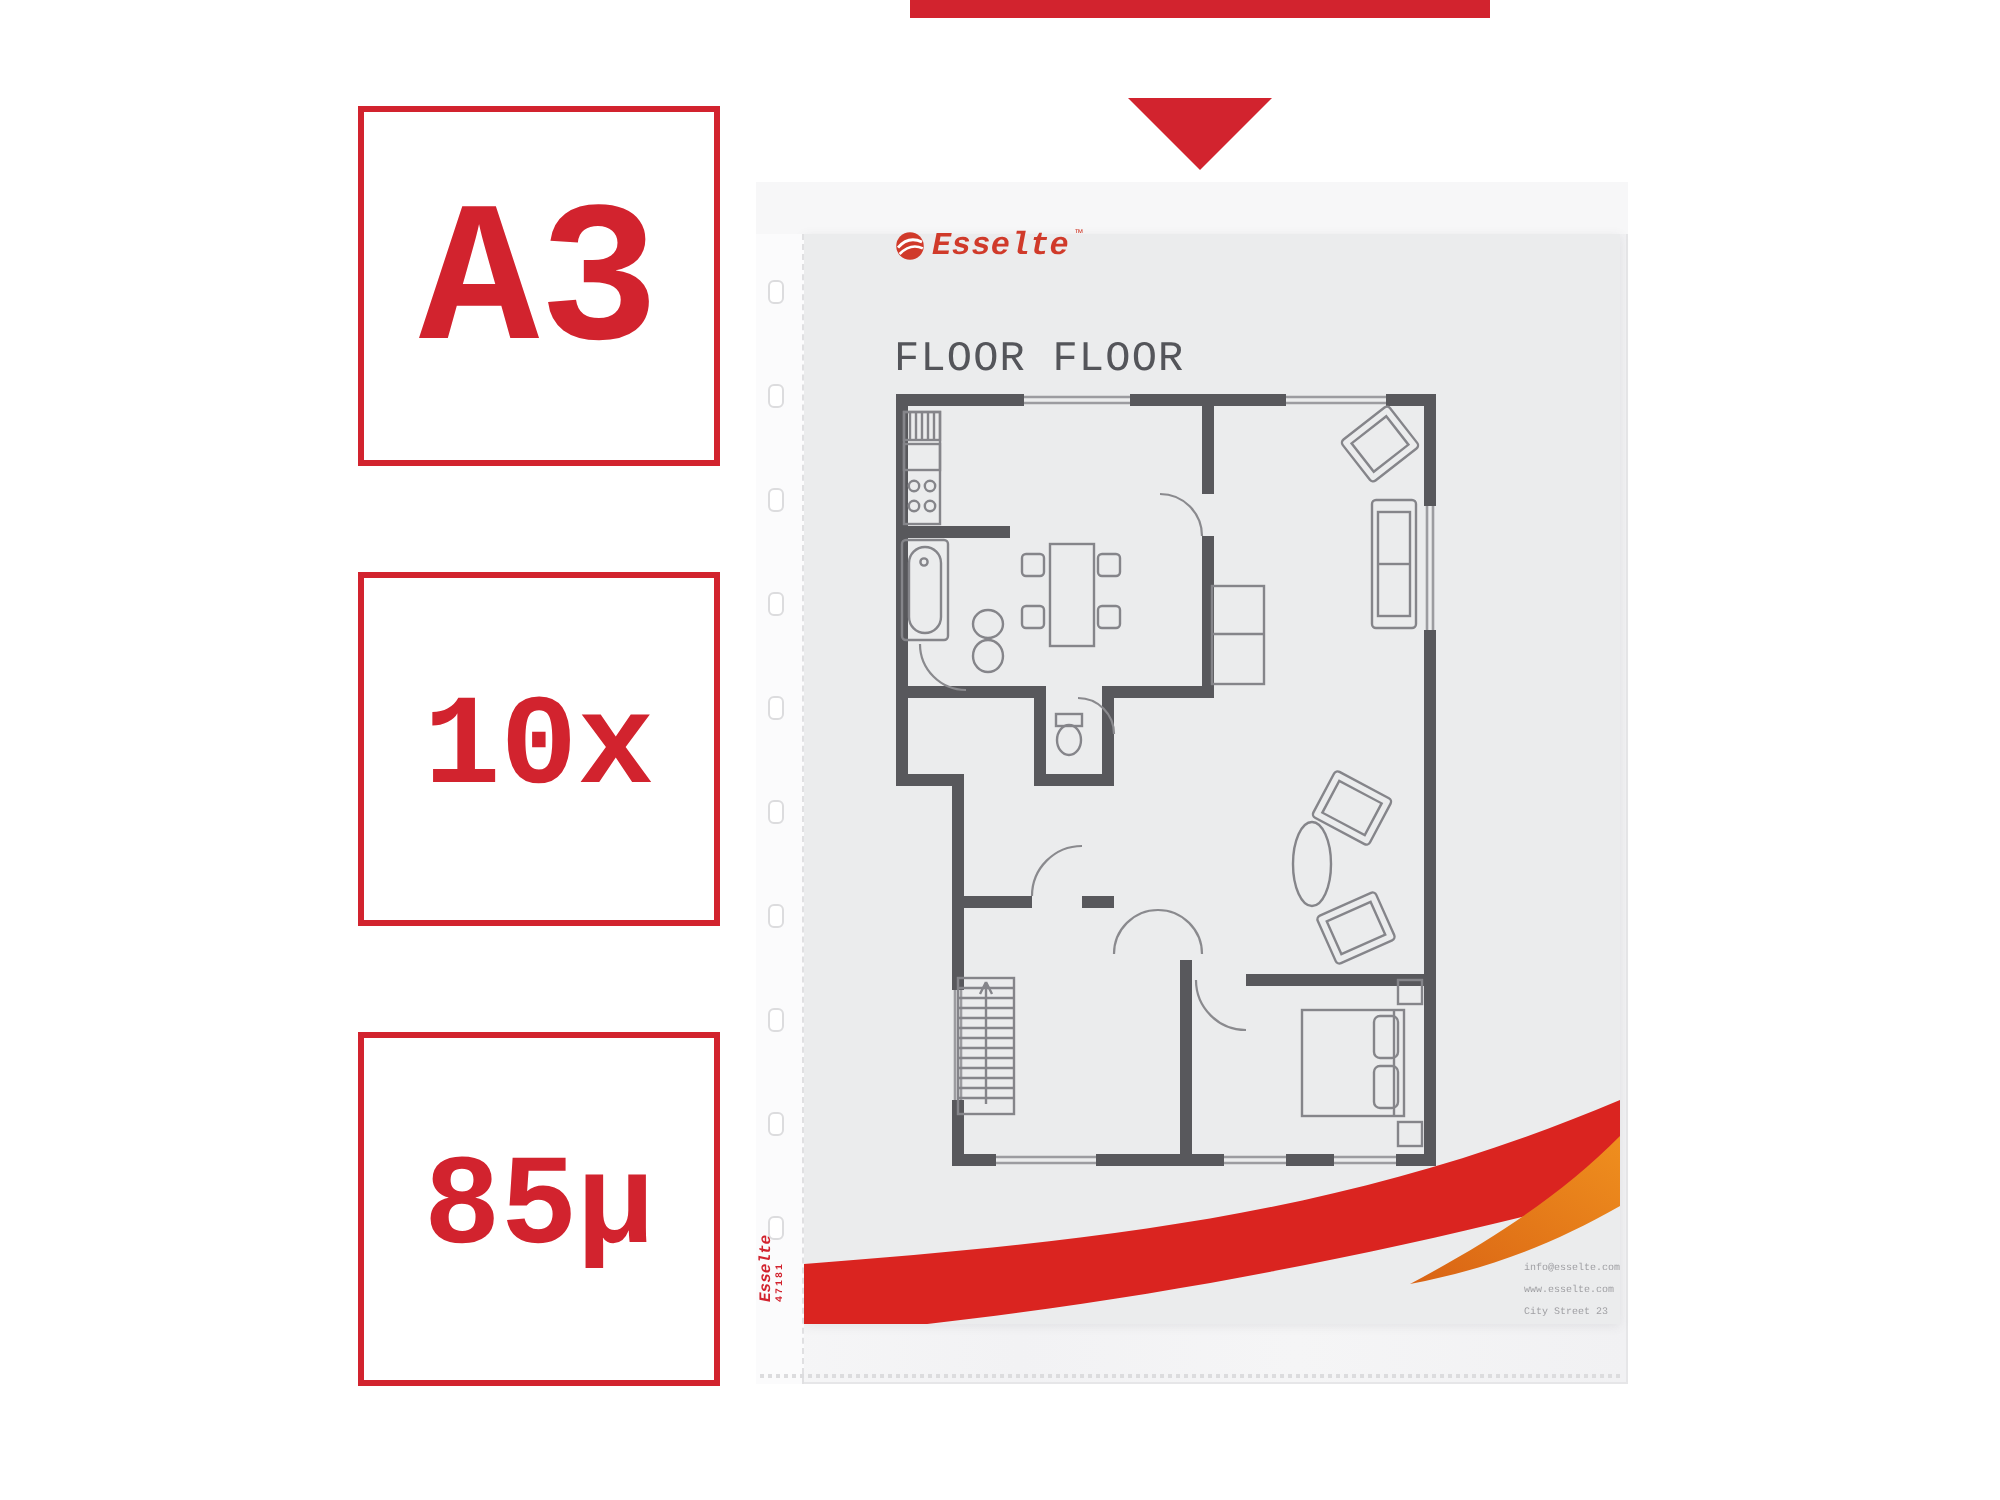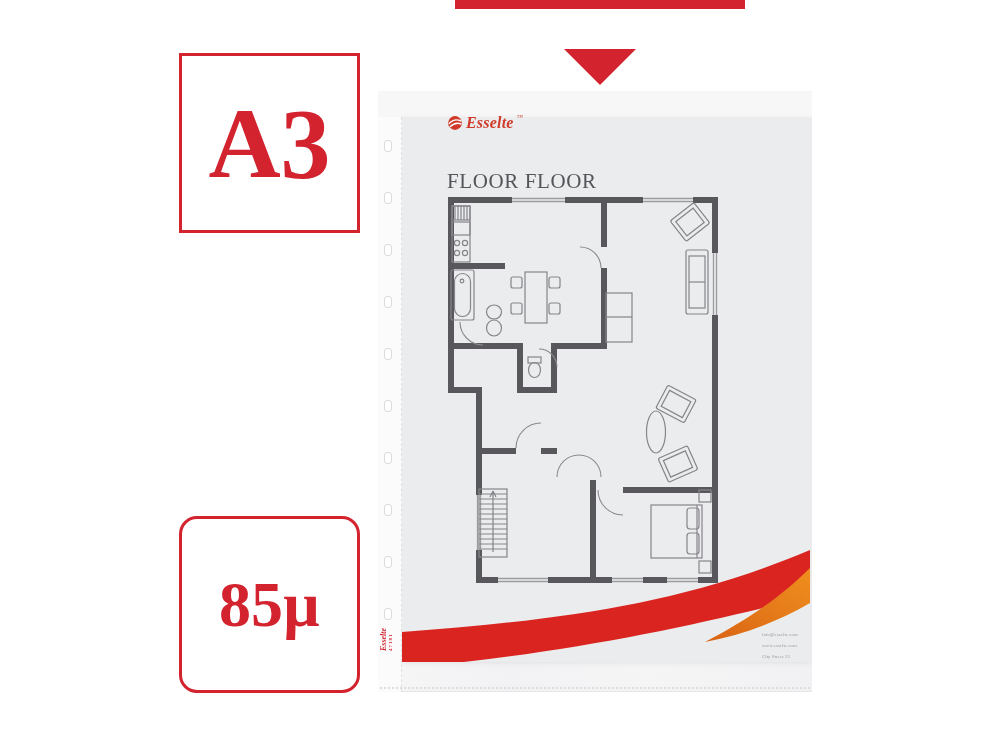--- a/index.html
+++ b/index.html
@@ -1,31 +1,31 @@
 <!DOCTYPE html>
 <html><head>
 <meta charset="utf-8">
 <style>
   html,body{margin:0;padding:0;background:#fff;}
   #stage{position:relative;width:812px;height:750px;background:#fff;overflow:hidden;
-         font-family:Liberation Serif, serif;}
+         font-family:Liberation Mono, monospace;padding-left:39px;}
 
   
   .top-bar{position:absolute;left:455px;top:0;width:290px;height:9px;background:#d2232e;}
   .arrow-down{position:absolute;left:564px;top:49px;width:0;height:0;
       border-left:36px solid transparent;border-right:36px solid transparent;
       border-top:36px solid #d2232e;}
 
   
   .badge{position:absolute;left:179px;width:181px;border:3px solid #d2232e;background:#fff;
       box-sizing:border-box;display:flex;align-items:center;justify-content:center;
       color:#d2232e;font-weight:bold;}
   .badge-a3{top:53px;height:180px;font-size:100px;}
   .badge-10x{top:286px;height:177px;font-size:64px;}
-  .badge-85u{top:516px;height:177px;font-size:64px;border-radius:18px;}
+  .badge-85u{top:516px;height:177px;font-size:64px;}
 
   
   .sleeve{position:absolute;left:378px;top:91px;width:436px;height:601px;
       background:linear-gradient(90deg,#f6f6f7,#f2f2f4 30%,#f5f5f6 62%,#f1f1f3);
       border:1px solid #e6e6e8;box-sizing:border-box;}
   .sleeve-top-strip{position:absolute;left:378px;top:91px;width:436px;height:26px;
       background:#f7f7f8;}
   .filing-strip{position:absolute;left:378px;top:117px;width:24px;height:575px;
       background:#fbfbfc;border-right:1px dashed #e0e0e2;box-sizing:border-box;}
   .punch-hole{position:absolute;left:6px;width:8px;height:12px;border:1px solid #dcdcde;
@@ -53,20 +53,21 @@
 </style>
 </head>
 <body>
 
 <div id="stage">
 
   <div class="top-bar"></div>
   <div class="arrow-down"></div>
 
   <div class="badge badge-a3">A3</div>
+  <div class="badge badge-10x">10x</div>
   <div class="badge badge-85u">85µ</div>
 
   <div class="sleeve"></div>
   <div class="sleeve-top-strip"></div>
 
   <div class="doc"></div>
 
   <svg class="doc-art" viewBox="402 117 408 545" xmlns="http://www.w3.org/2000/svg">
     <defs>
       <linearGradient id="og" x1="0" y1="1" x2="1" y2="0">

